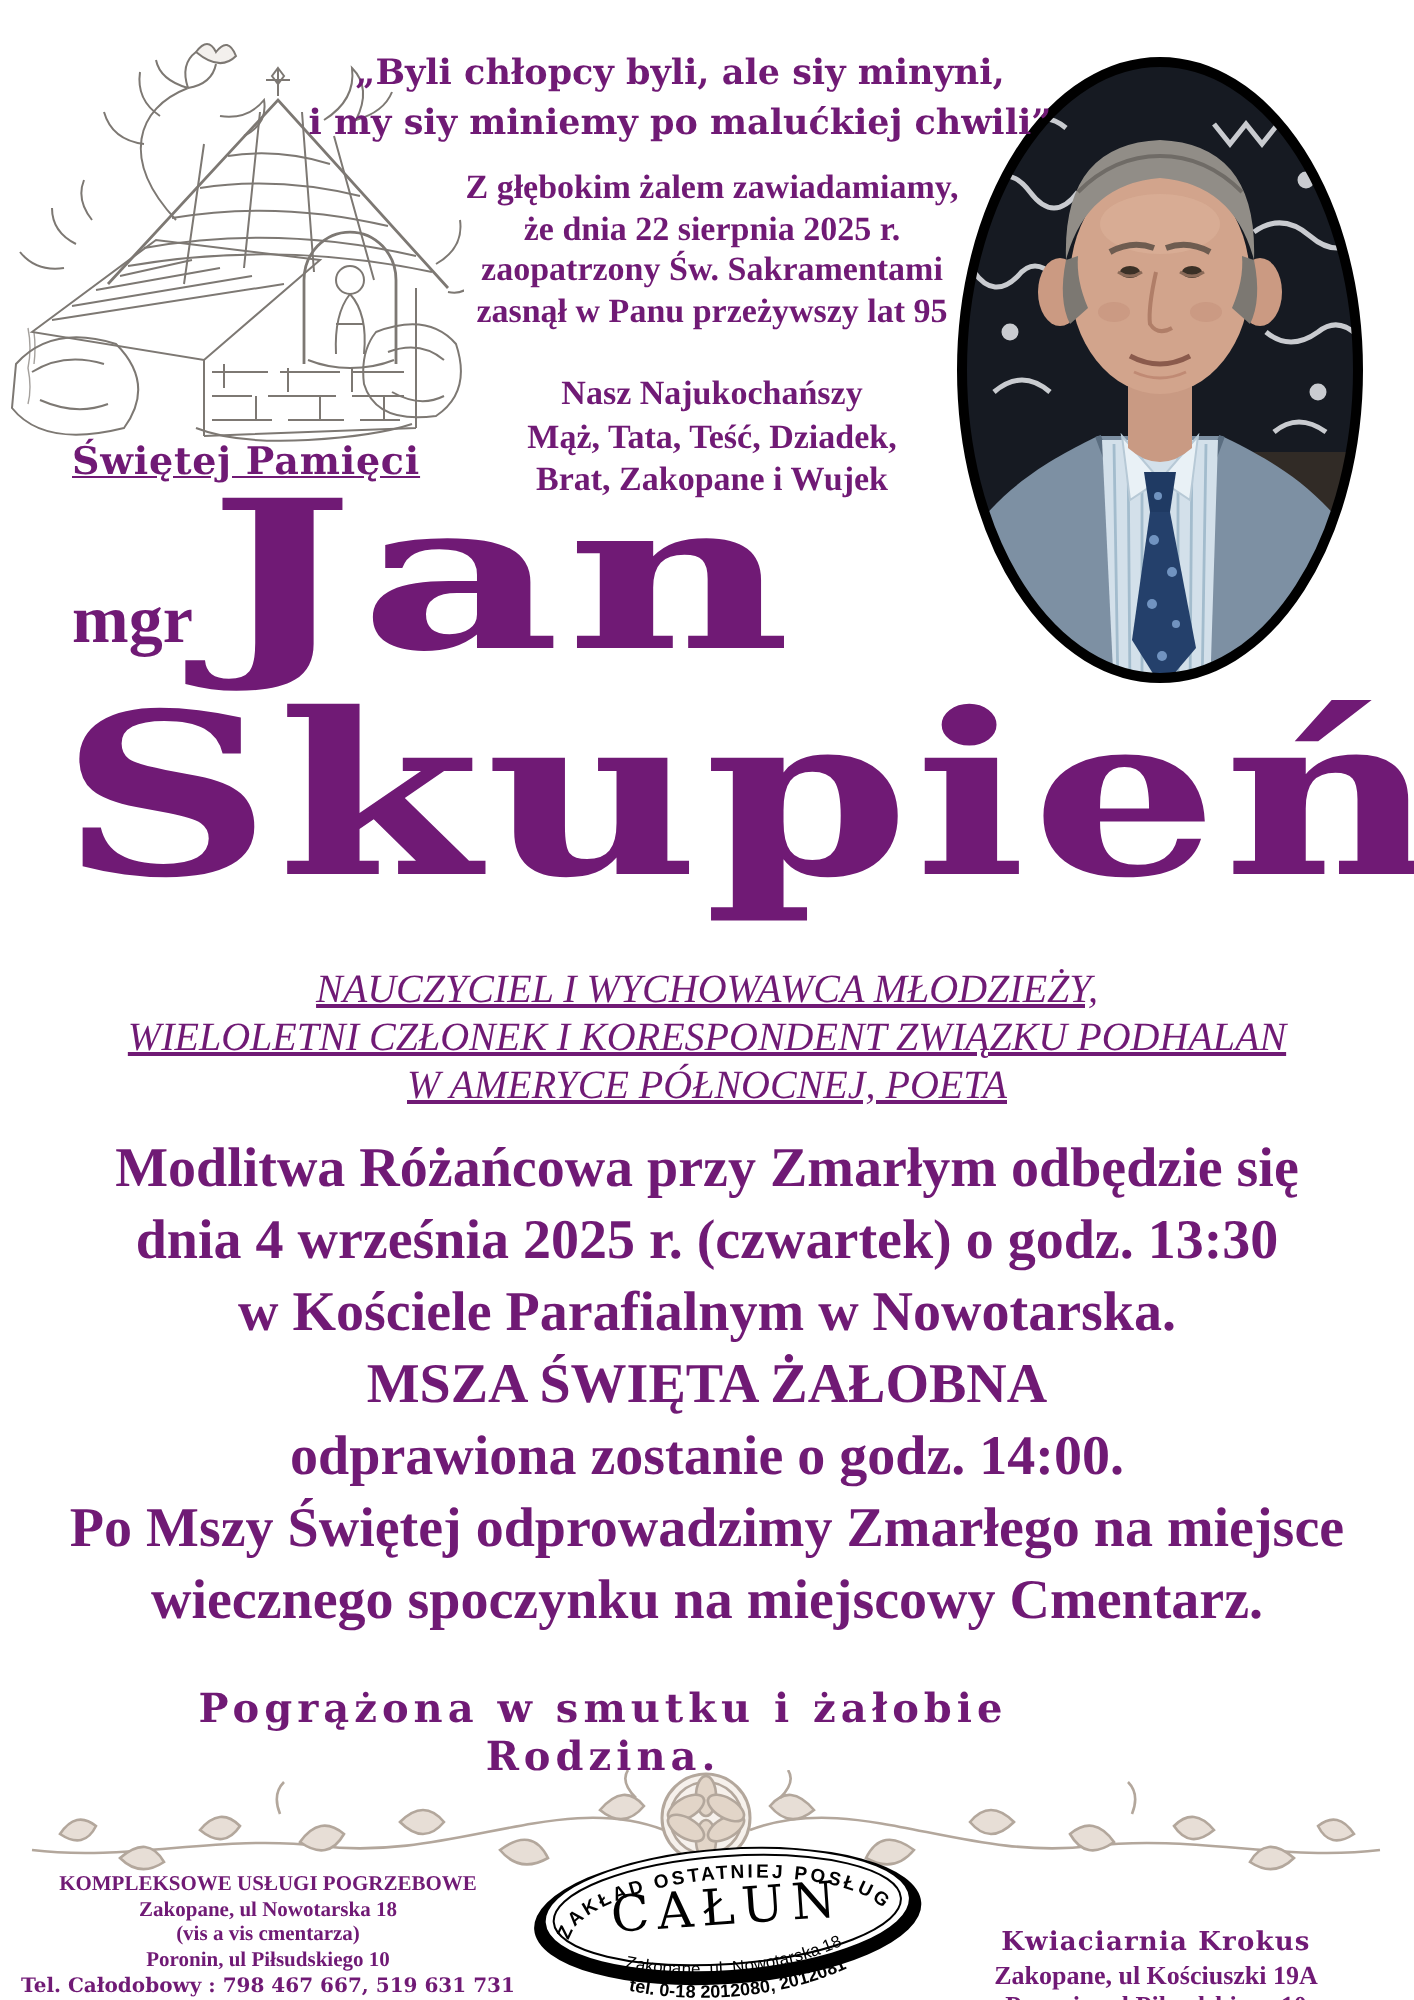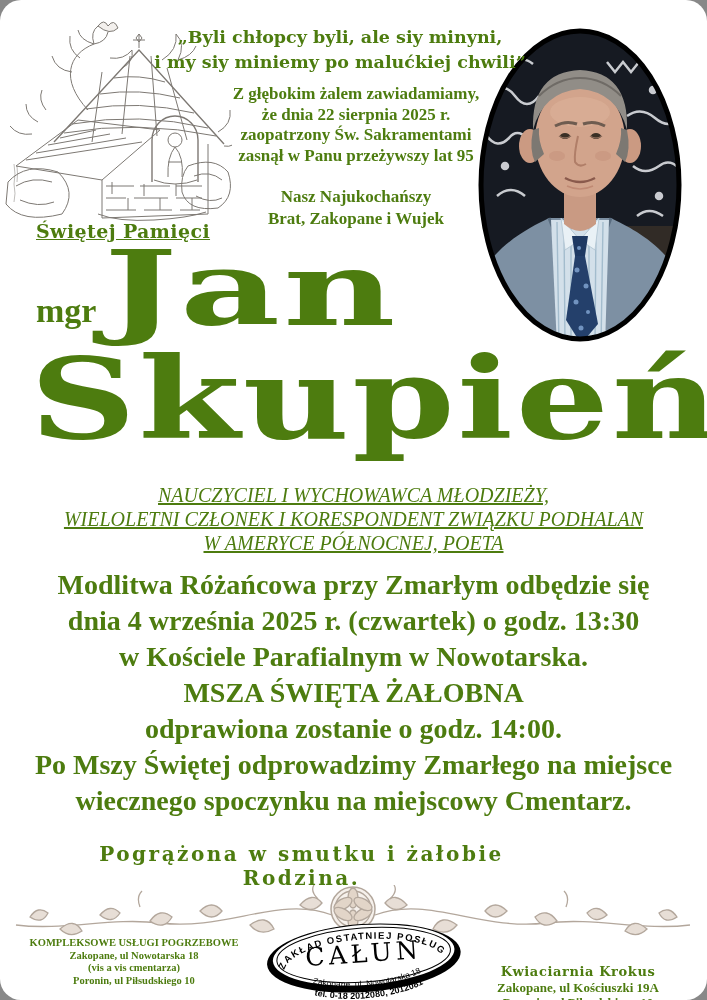--- a/index.html
+++ b/index.html
@@ -1,17 +1,17 @@
 <!DOCTYPE html>
 <html><head>
 <meta charset="utf-8">
 <style>
   html,body{margin:0;padding:0;background:#888;}
   .page{position:relative;width:707px;height:1000px;background:#ffffff;margin:0 auto;
-        overflow:hidden;font-family:"Liberation Serif",serif;color:#4d7c0f;border-radius:21px;}
+        overflow:hidden;font-family:"Liberation Serif",serif;color:#701a75;}
   .abs{position:absolute;}
   .ctr{text-align:center;}
 
   .quote{left:150px;top:25px;width:380px;font:700 17.5px/25px "DejaVu Serif",serif;}
   .announce{left:206px;top:84px;width:300px;font:700 17px/20.5px "Liberation Serif",serif;}
   .family{left:216px;top:186px;width:280px;font:700 17px/21.5px "Liberation Serif",serif;}
   .memorial{left:36px;top:220px;font:700 19px "DejaVu Serif",serif;letter-spacing:.4px;text-decoration:underline;}
 
   .name-prefix{left:36px;top:292px;font:700 34px "Liberation Serif",serif;text-align:right;}
   .name-first{left:104px;top:229px;font:700 103px/120px "DejaVu Serif",serif;letter-spacing:2px;
@@ -153,20 +153,21 @@
 
   <div class="abs ctr announce">
     <div>Z głębokim żalem zawiadamiamy,</div>
     <div>że dnia 22 sierpnia 2025 r.</div>
     <div>zaopatrzony Św. Sakramentami</div>
     <div>zasnął w Panu przeżywszy lat 95</div>
   </div>
 
   <div class="abs ctr family">
     <div>Nasz Najukochańszy</div>
+    <div>Mąż, Tata, Teść, Dziadek,</div>
     <div>Brat, Zakopane i Wujek</div>
   </div>
 
   <div class="abs memorial">Świętej Pamięci</div>
 
   <div class="abs name-prefix">mgr</div>
   <div class="abs name-first">Jan</div>
   <div class="abs name-last">Skupień</div>
 
   <div class="abs ctr bio">
@@ -222,20 +223,21 @@
         <ellipse cx="363" cy="19" rx="10" ry="5" transform="rotate(30 363 19)"></ellipse>
       </g>
     </g>
   </svg>
 
   <div class="abs ctr foot-left">
     <div>KOMPLEKSOWE USŁUGI POGRZEBOWE</div>
     <div>Zakopane, ul Nowotarska 18</div>
     <div>(vis a vis cmentarza)</div>
     <div>Poronin, ul Piłsudskiego 10</div>
+    <div class="tel">Tel. Całodobowy : 798 467 667, 519 631 731</div>
   </div>
 
   <svg class="abs calun" width="202" height="80" viewBox="0 0 202 80">
     <g transform="rotate(-4 101 40)">
       <ellipse cx="101" cy="38" rx="97" ry="34" fill="#000"></ellipse>
       <ellipse cx="101" cy="35" rx="91" ry="30" fill="#fff"></ellipse>
       <ellipse cx="101" cy="35" rx="87" ry="27" fill="none" stroke="#000" stroke-width="1"></ellipse>
       <defs>
         <path id="arcTop" d="M22,42 A80,27 0 0 1 180,42"></path>
         <path id="arcAddr" d="M24,50 A95,45 0 0 0 180,44"></path>

